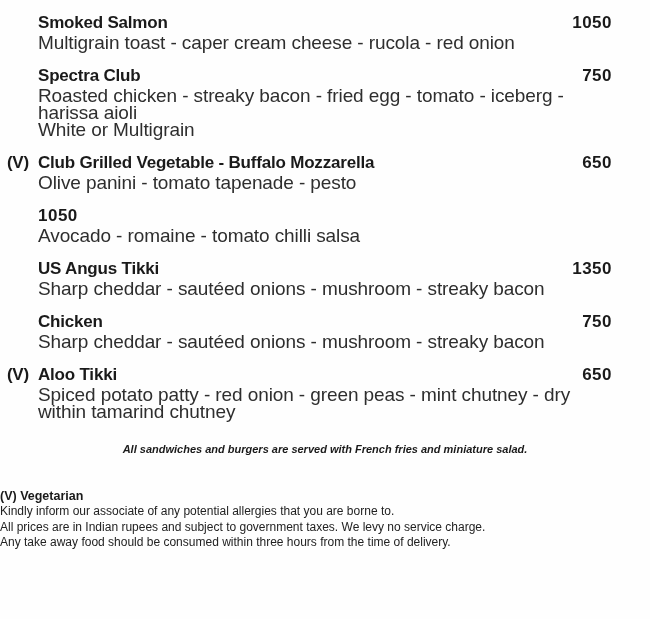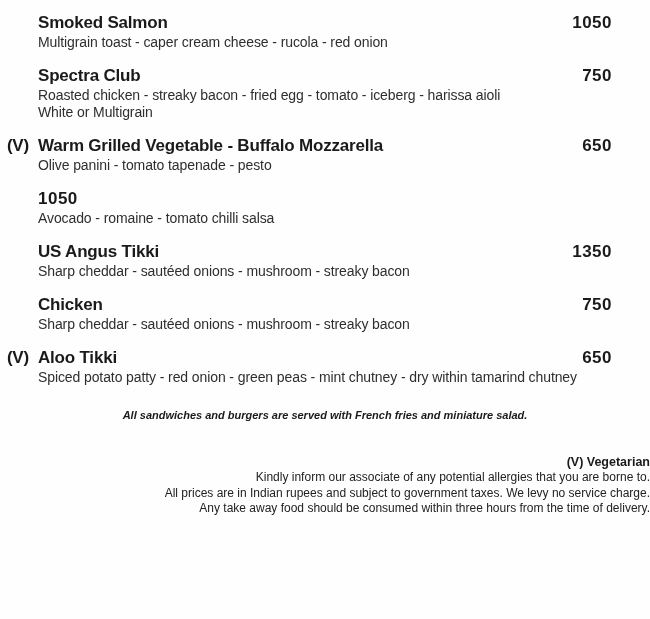--- a/index.html
+++ b/index.html
@@ -55,37 +55,37 @@
     line-height: 22px;
     letter-spacing: -0.2px;
   }
   .item-price {
     font-size: 17px;
     font-weight: 700;
     line-height: 22px;
     letter-spacing: 0.5px;
   }
   .item-desc {
-    font-size: 14px;
+    font-size: 19px;
     font-weight: 400;
     color: #2e2e2e;
     line-height: 17px;
     letter-spacing: -0.1px;
   }
   .serving-note {
     text-align: center;
     font-size: 11px;
     font-weight: 700;
     font-style: italic;
     margin-top: 21px;
     line-height: 17px;
   }
   .footer {
     margin-top: 30px;
-    text-align: right;
+    text-align: left;
   }
   .footer-legend {
     font-size: 12.5px;
     font-weight: 700;
     line-height: 16px;
   }
   .footer-line {
     font-size: 12px;
     font-weight: 400;
     color: #222222;
@@ -111,21 +111,21 @@
       <span class="item-name">Spectra Club</span>
       <span class="item-price">750</span>
     </div>
     <div class="item-desc">Roasted chicken - streaky bacon - fried egg - tomato - iceberg - harissa aioli</div>
     <div class="item-desc">White or Multigrain</div>
   </div>
 
   <div class="menu-item">
     <span class="veg-marker">(V)</span>
     <div class="item-head">
-      <span class="item-name">Warm Grilled Vegetable - Buffalo Mozzarella</span>
+      <span class="item-name">Club Grilled Vegetable - Buffalo Mozzarella</span>
       <span class="item-price">650</span>
     </div>
     <div class="item-desc">Olive panini - tomato tapenade - pesto</div>
   </div>
 
 
   <div class="menu-item">
     <div class="item-head">
       <span class="item-price">1050</span>
     </div>

